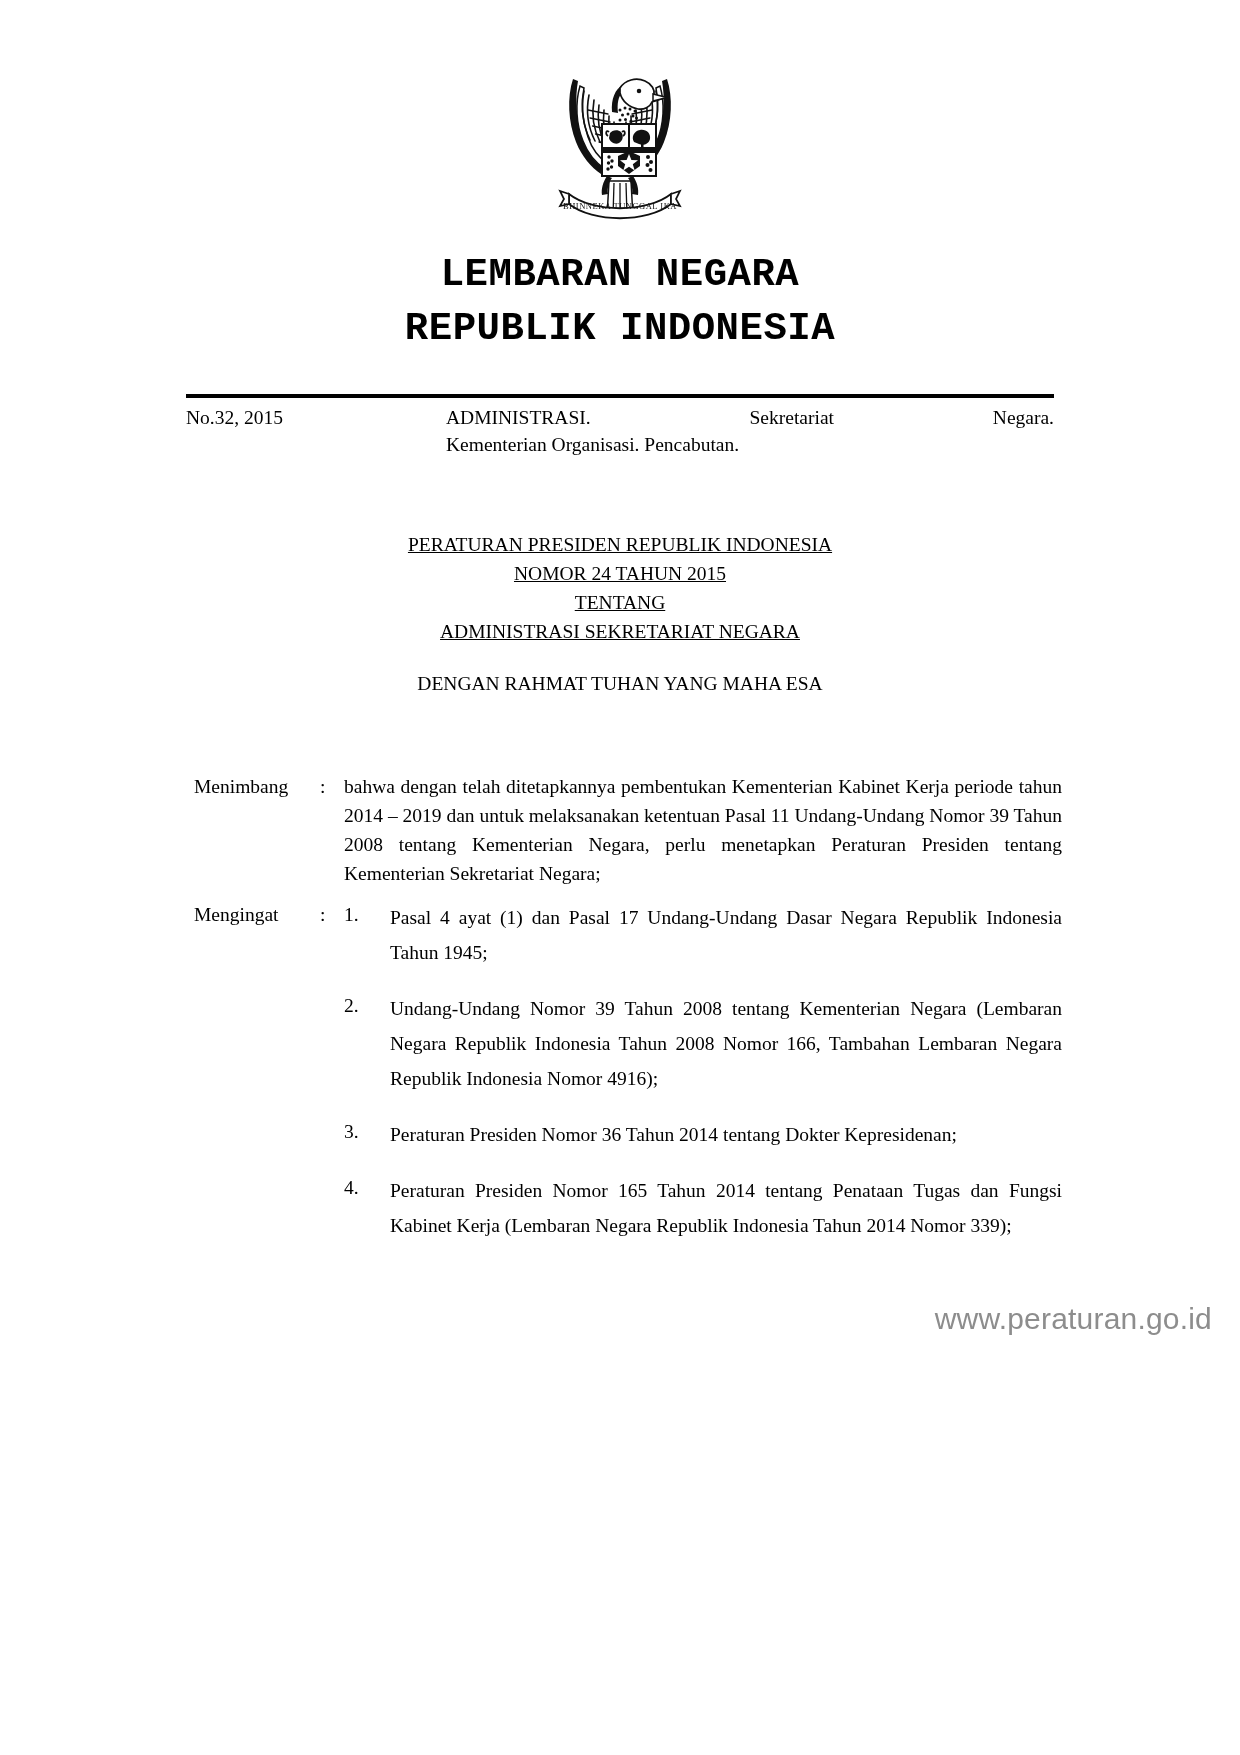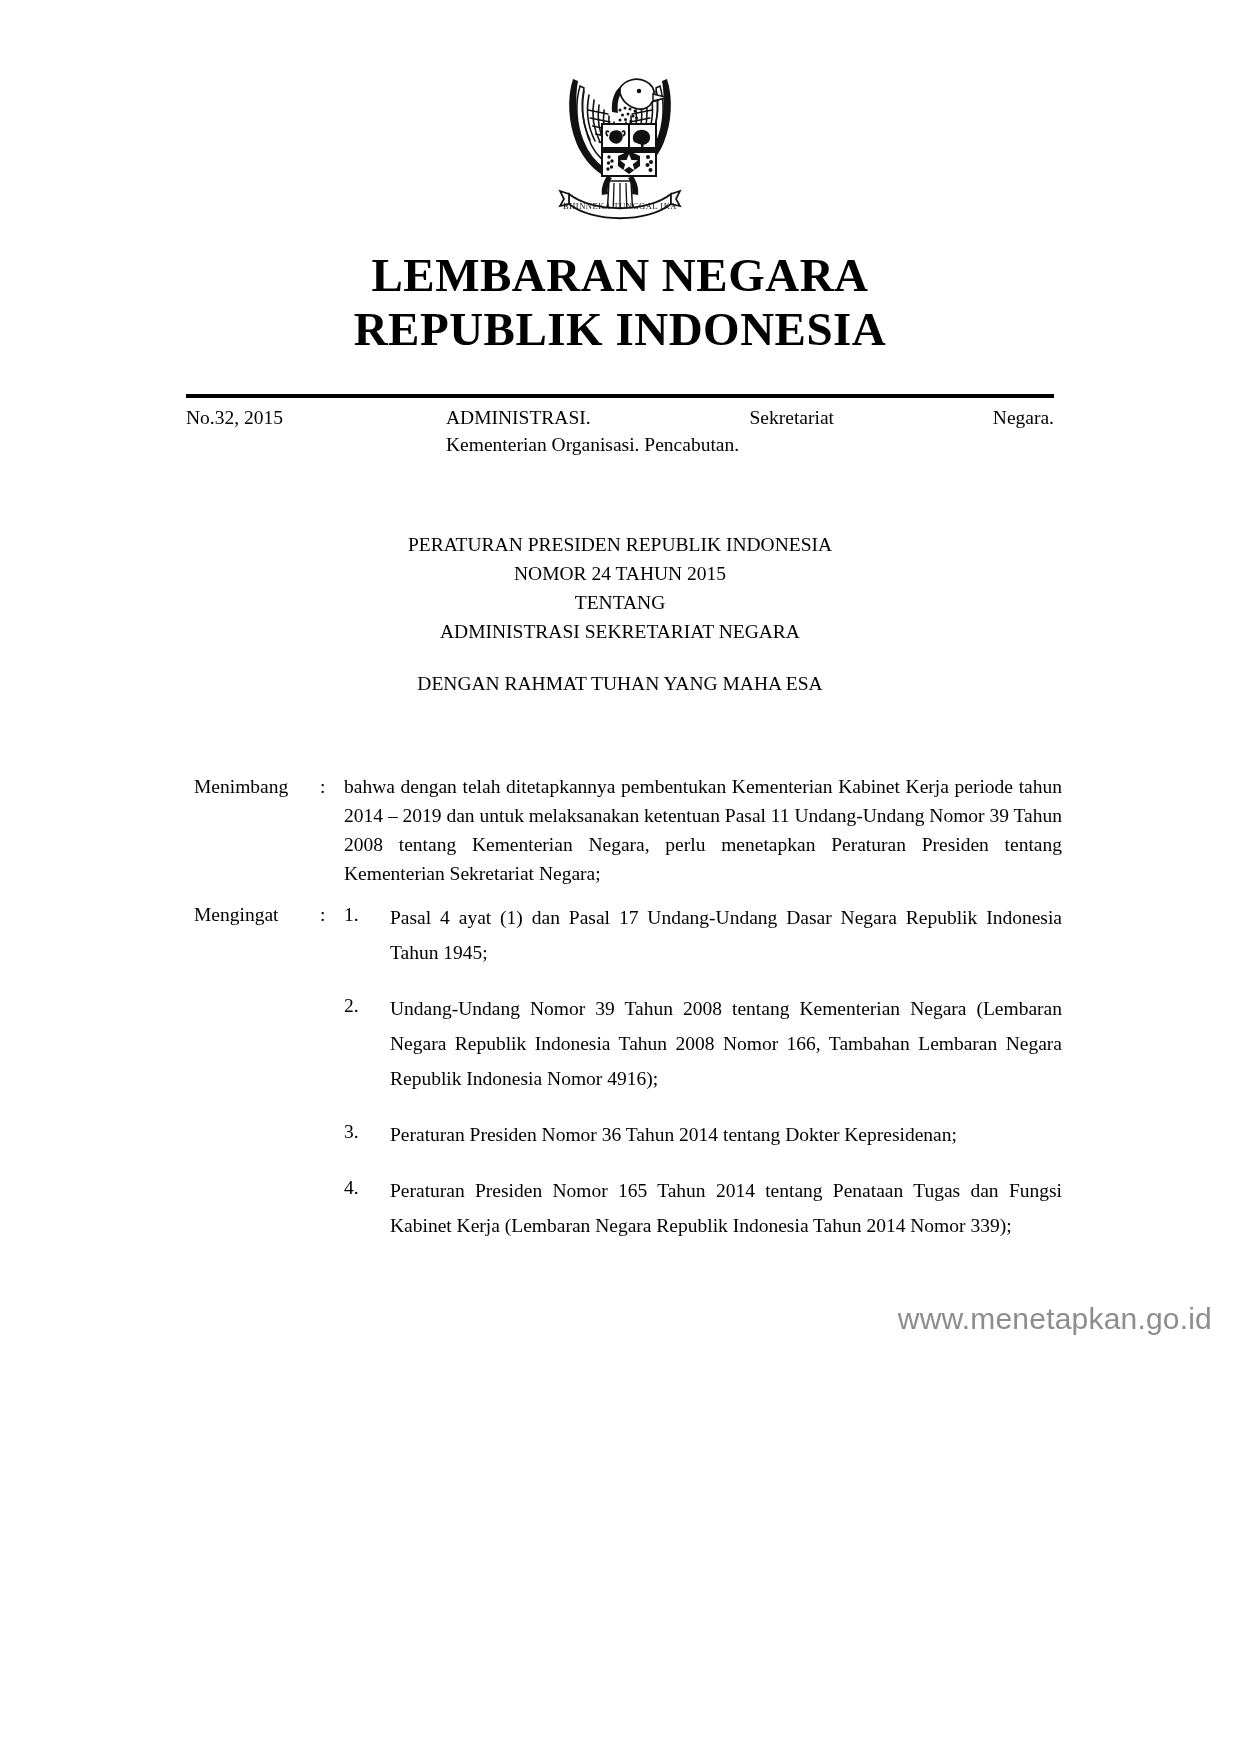--- a/index.html
+++ b/index.html
@@ -39,23 +39,23 @@
 
   
   .masthead {
     position: absolute;
     left: 186px;
     top: 248px;
     width: 868px;
     text-align: center;
   }
   .masthead .line {
-    font-family: Liberation Serif, serif;
+    font-family: Liberation Mono, monospace;
     font-weight: bold;
-    font-size: 47px;
+    font-size: 39px;
     line-height: 54px;
     letter-spacing: 0.5px;
     white-space: nowrap;
   }
   .rule {
     position: absolute;
     left: 186px;
     top: 394px;
     width: 868px;
     height: 0;
@@ -92,20 +92,21 @@
     position: absolute;
     left: 186px;
     top: 530px;
     width: 868px;
     text-align: center;
     font-size: 19.5px;
     line-height: 29px;
   }
   .title-block .t {
     white-space: nowrap;
+    text-decoration: underline;
   }
   .enacting {
     position: absolute;
     left: 186px;
     top: 662px;
     width: 868px;
     text-align: center;
     font-size: 19.5px;
     line-height: 44px;
   }
@@ -366,15 +367,15 @@
           <li>
             <span class="num">4.</span>
             <span class="txt">Peraturan Presiden Nomor 165 Tahun 2014 tentang Penataan Tugas dan Fungsi Kabinet Kerja (Lembaran Negara Republik Indonesia Tahun 2014 Nomor 339);</span>
           </li>
         </ol>
       </div>
     </div>
 
   </div>
 
-  <div class="watermark">www.menetapkan.go.id</div>
+  <div class="watermark">www.peraturan.go.id</div>
 
 </div>
 
 </body></html>

